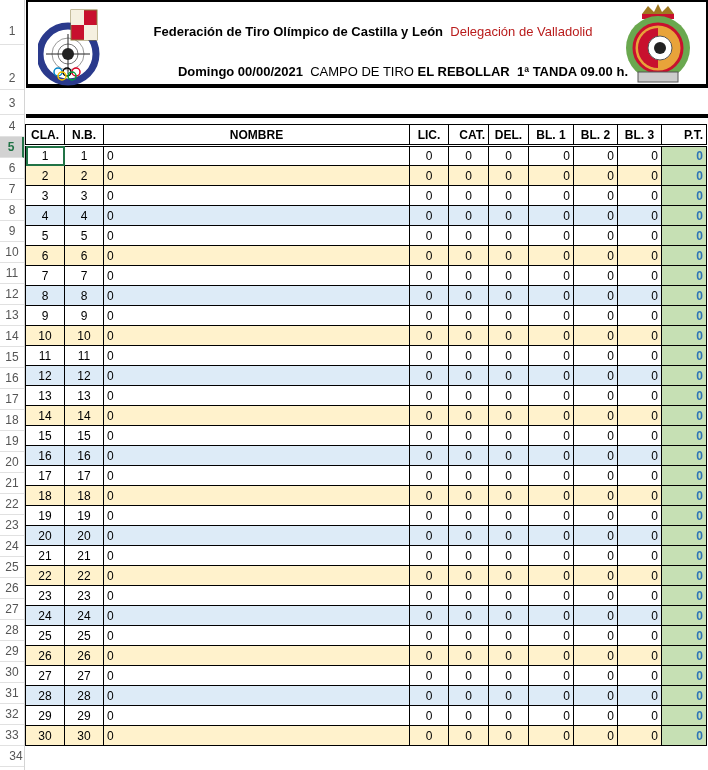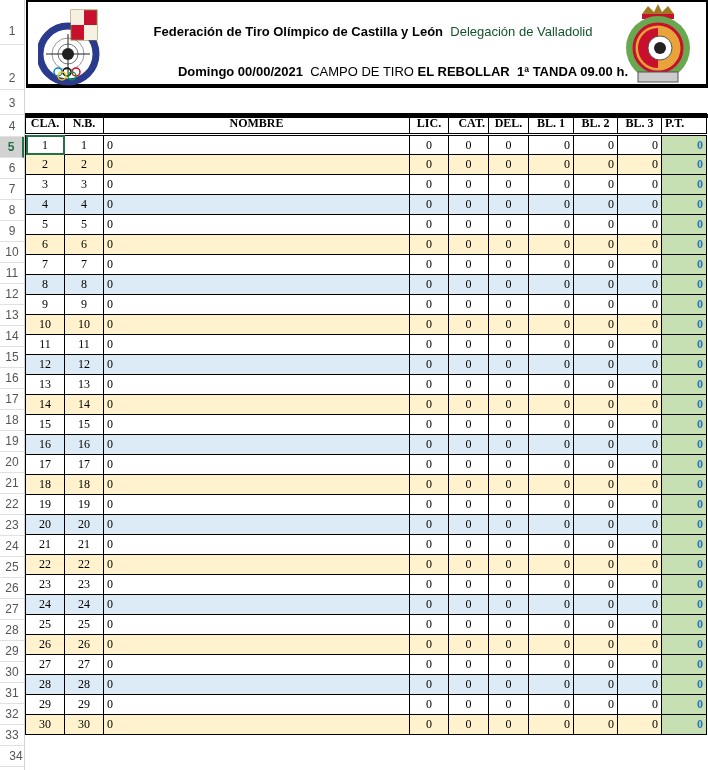--- a/index.html
+++ b/index.html
@@ -3,23 +3,23 @@
 <meta charset="utf-8">
 <style>
   html,body{margin:0;padding:0;background:#fff;}
   body{width:708px;height:770px;overflow:hidden;position:relative;font-family:"Liberation Sans","DejaVu Sans",sans-serif;}
   .rowhdr{position:absolute;left:0;width:25px;background:#fff;border-right:1px solid #d4d4d4;color:#555;font-size:12px;text-align:center;box-sizing:border-box;}
   .rowhdr div{position:absolute;left:0;width:24px;text-align:center;border-bottom:1px solid #e1e1e1;box-sizing:border-box;}
   .rowhdr .sel{background:#d2d2d2;color:#217346;font-weight:bold;border-right:2px solid #217346;}
   .banner{position:absolute;left:26px;top:0;width:682px;height:88px;background:#fff;border:2px solid #000;border-bottom:4px solid #000;box-sizing:border-box;}
   .title{position:absolute;left:90px;width:510px;text-align:center;font-size:13px;color:#000;white-space:nowrap;}
   .title b{font-weight:bold;}
-  .deleg{color:#14532d;}
+  .deleg{color:#b91c1c;}
   .blank-row{position:absolute;left:26px;top:92px;width:682px;height:22px;border-bottom:4px solid #000;box-sizing:content-box;}
-  table{position:absolute;left:25px;top:113px;border-collapse:collapse;table-layout:fixed;font-size:12px;font-family:Liberation Serif, serif;}
+  table{position:absolute;left:25px;top:124px;border-collapse:collapse;table-layout:fixed;font-size:12px;}
   td,th{border:1px solid #000;height:20px;padding:0 3px;box-sizing:border-box;white-space:nowrap;overflow:hidden;}
   th{font-weight:bold;font-size:12px;height:21px;border-bottom:3px double #000;}
   td.c{text-align:center;}
   td.r{text-align:right;}
   td.l{text-align:left;}
   td.pt{background:#c6e0b4;color:#2e75b6;font-weight:bold;text-align:right;}
   tr.peach td:not(.pt){background:#fff2cc;}
   tr.blue td:not(.pt){background:#ddebf7;}
   .selected{outline:2px solid #217346;outline-offset:-2px;}
   .logo{position:absolute;}
@@ -116,21 +116,21 @@
     <tr>
       <th style="text-align:center">CLA.</th>
       <th style="text-align:center">N.B.</th>
       <th style="text-align:center">NOMBRE</th>
       <th style="text-align:center">LIC.</th>
       <th style="text-align:right">CAT.</th>
       <th style="text-align:center">DEL.</th>
       <th style="text-align:center">BL. 1</th>
       <th style="text-align:center">BL. 2</th>
       <th style="text-align:center">BL. 3</th>
-      <th style="text-align:left">P.T.</th>
+      <th style="text-align:right">P.T.</th>
     </tr>
   </thead>
   <tbody id="tbody">
       <tr>
         <td class="c selected">1</td>
         <td class="c">1</td>
         <td class="l">0</td>
         <td class="c">0</td>
         <td class="c">0</td>
         <td class="c">0</td>

